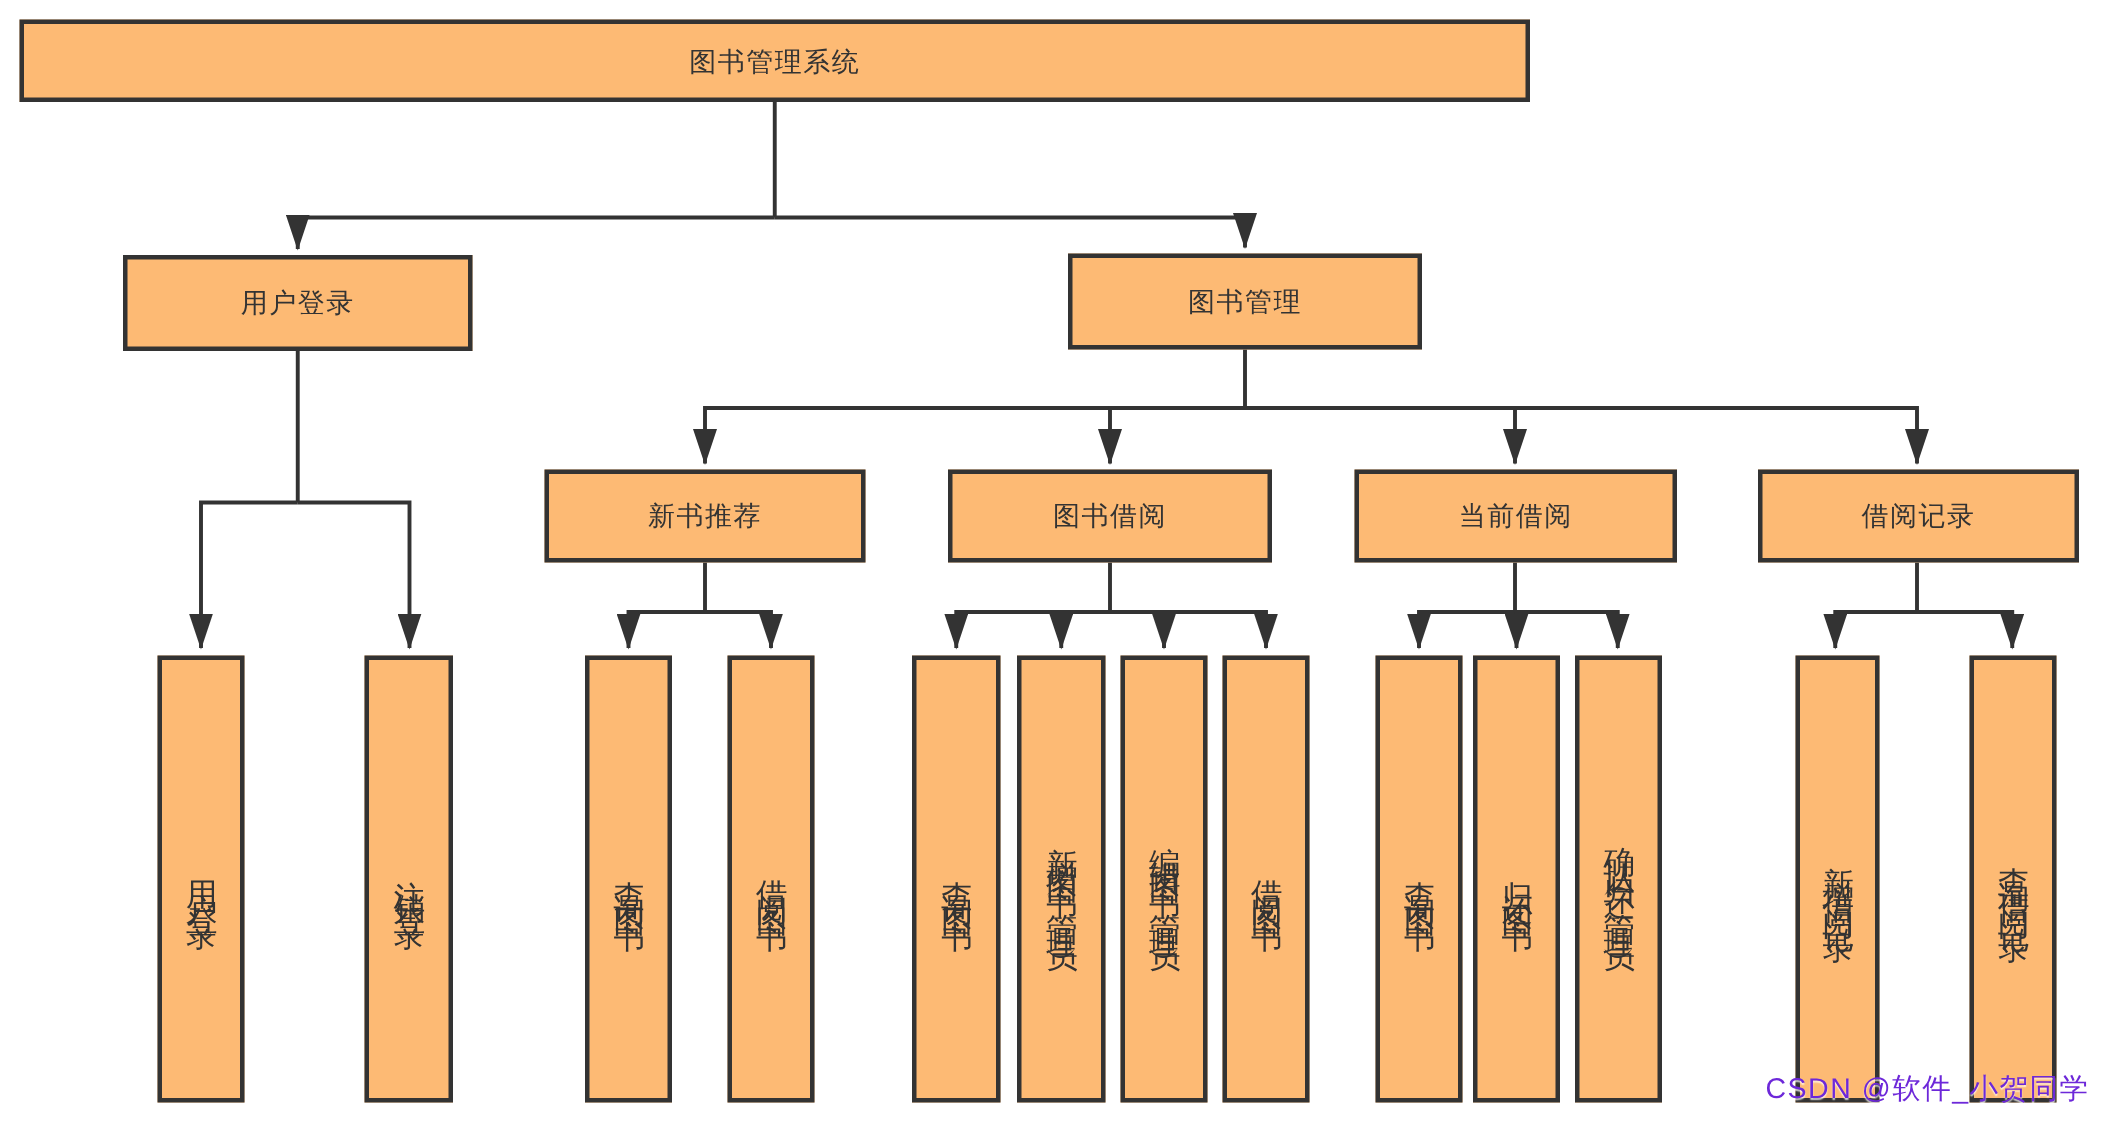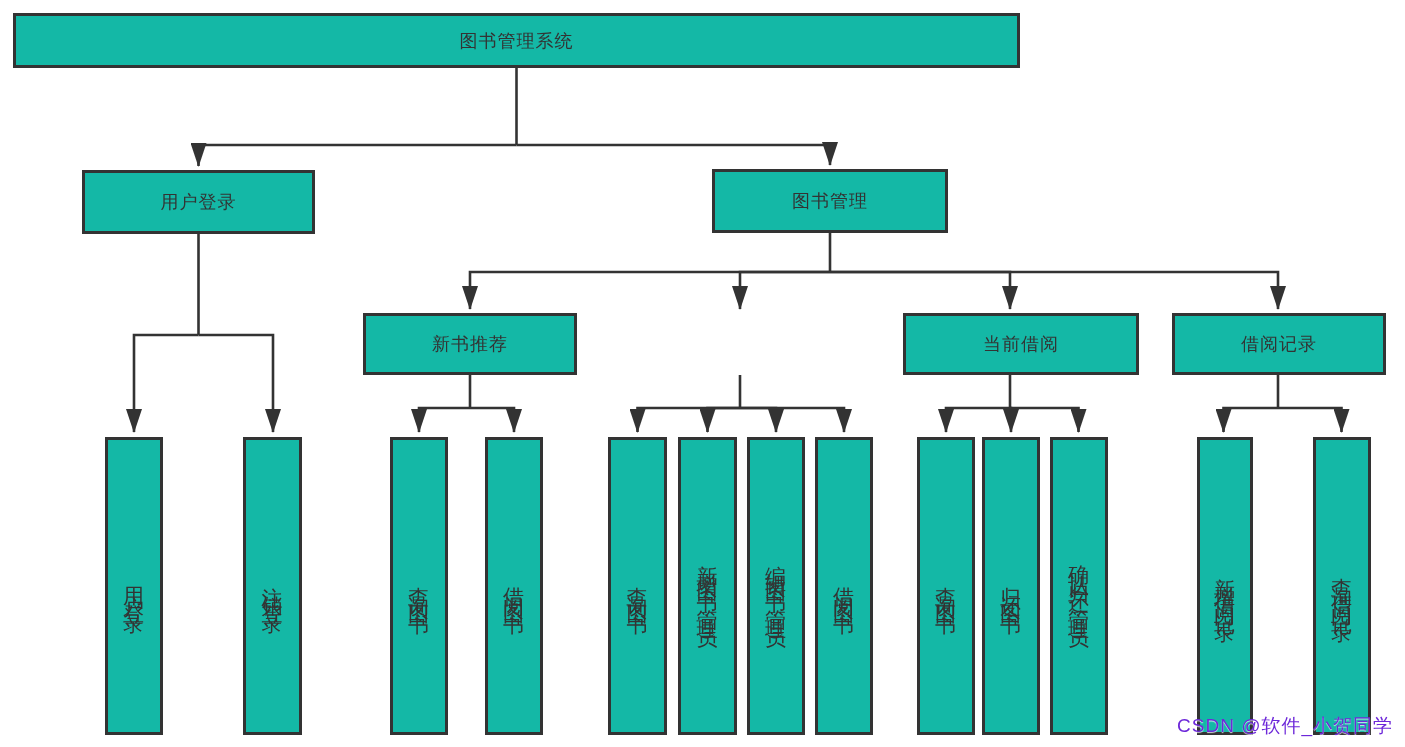--- a/index.html
+++ b/index.html
@@ -3,39 +3,39 @@
 <meta charset="utf-8">
 <style>
   html,body{margin:0;padding:0;background:#ffffff;}
   .canvas{
     position:relative;width:1405px;height:747px;background:#ffffff;
     font-family:"Liberation Sans","DejaVu Sans",sans-serif;color:#333333;
     overflow:hidden;
   }
   .connectors{position:absolute;left:0;top:0;width:1405px;height:747px;z-index:0;}
   .node{
-    position:absolute;box-sizing:border-box;background:#14b8a6;
+    position:absolute;box-sizing:border-box;background:#fdba74;
     border:3px solid #333333;display:flex;align-items:center;justify-content:center;
     z-index:1;text-align:center;
   }
   .hnode{font-size:18px;letter-spacing:1px;}
   .vnode{
     writing-mode:vertical-rl;font-size:21px;letter-spacing:9px;line-height:1;
     padding-top:4px;
   }
   
   .n-root{left:13px;top:13px;width:1007px;height:55px;}
   
   .n-login{left:82px;top:170px;width:233px;height:64px;}
   .n-mgmt{left:712px;top:169px;width:236px;height:64px;}
   
   .n-l3{top:313px;height:62px;}
   .n-newbook{left:363px;width:214px;}
   .n-borrow{left:632px;width:216px;}
-  .n-current{left:903px;width:236px;}
+  .n-current{left:903px;width:215px;}
   .n-record{left:1172px;width:214px;text-align:center;}
   
   .leaf{top:437px;height:298px;width:58px;}
   .g1b1{left:105px;} .g1b2{left:243px;width:59px;}
   .g2b1{left:390px;} .g2b2{left:485px;}
   .g3b1{left:608px;width:59px;} .g3b2{left:678px;width:59px;}
   .g3b3{left:747px;} .g3b4{left:815px;}
   .g4b1{left:917px;} .g4b2{left:982px;} .g4b3{left:1050px;}
   .g5b1{left:1197px;width:56px;} .g5b2{left:1313px;}
   .watermark{
@@ -91,20 +91,21 @@
       <path d="M1278,408 H1341.5 V432" marker-end="url(#arw)"></path>
     </g>
   </svg>
 
   <div class="node hnode n-root">图书管理系统</div>
 
   <div class="node hnode n-login">用户登录</div>
   <div class="node hnode n-mgmt">图书管理</div>
 
   <div class="node hnode n-l3 n-newbook">新书推荐</div>
+  <div class="node hnode n-l3 n-borrow">图书借阅</div>
   <div class="node hnode n-l3 n-current">当前借阅</div>
   <div class="node hnode n-l3 n-record">借阅记录</div>
 
   <div class="node vnode leaf g1b1">用户登录</div>
   <div class="node vnode leaf g1b2">注销登录</div>
 
   <div class="node vnode leaf g2b1">查询图书</div>
   <div class="node vnode leaf g2b2">借阅图书</div>
 
   <div class="node vnode leaf g3b1">查询图书</div>

